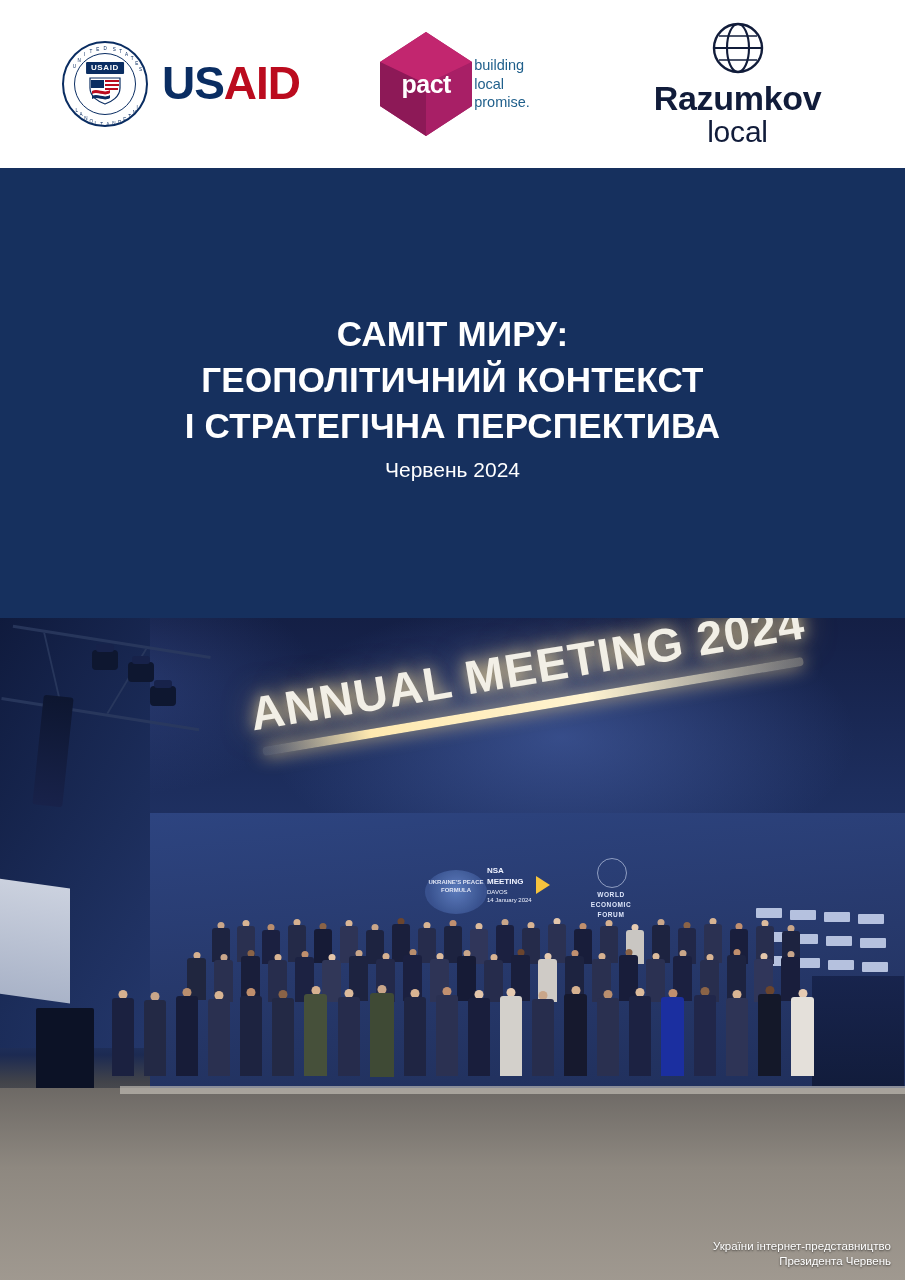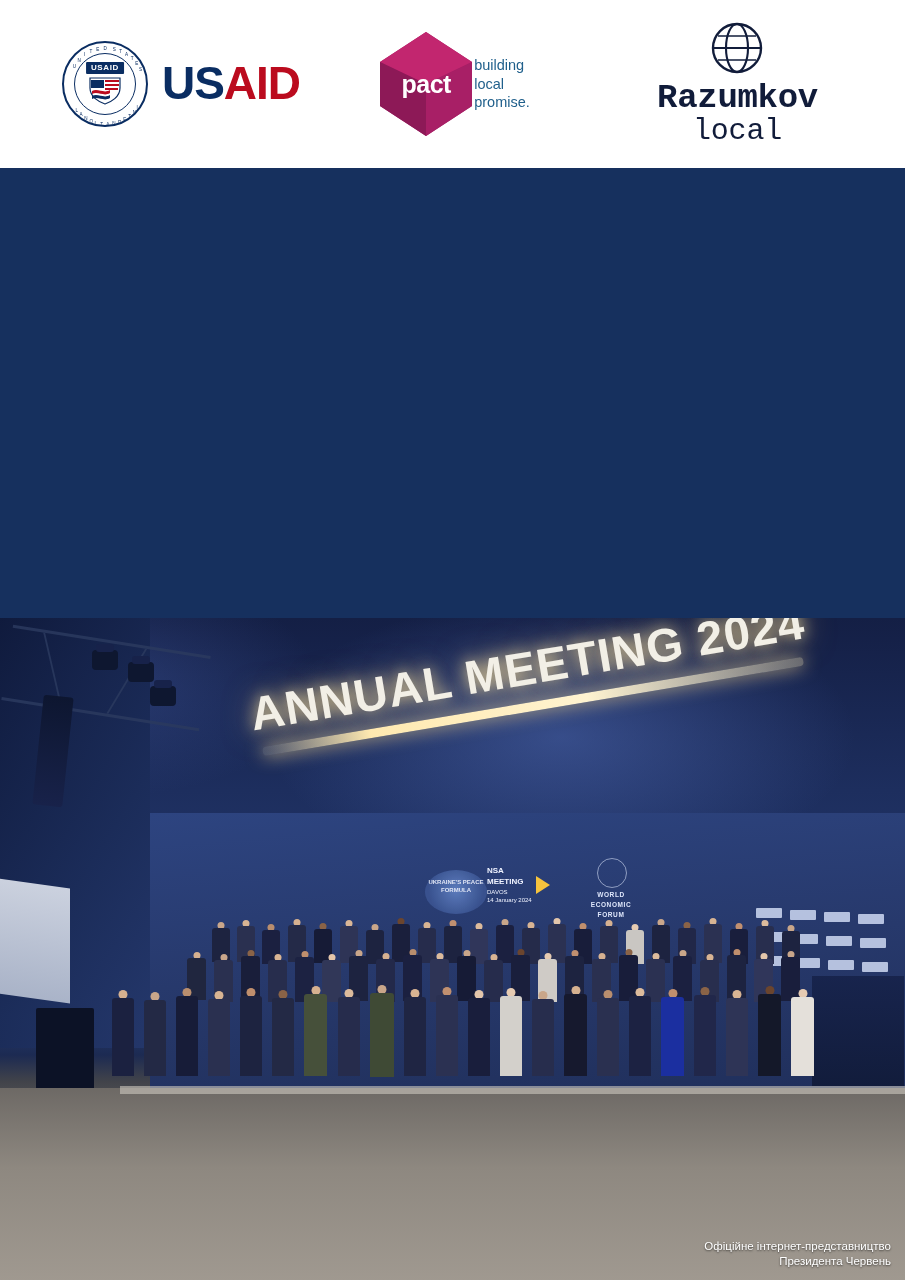--- a/index.html
+++ b/index.html
@@ -29,21 +29,21 @@
     align-items: center;
   }
   .logo-slot {
     display: flex;
     align-items: center;
     justify-content: center;
     height: 100%;
   }
   .slot-usaid { width: 340px; padding-left: 22px; box-sizing: border-box; }
   .slot-pact  { width: 230px; }
-  .slot-razum { width: 335px; font-family: Liberation Mono, monospace; }
+  .slot-razum { width: 335px; }
 
   
   .usaid-wrap {
     display: flex;
     align-items: center;
     gap: 14px;
   }
   .usaid-seal {
     position: relative;
     width: 86px;
@@ -527,20 +527,28 @@
           <line x1="3" y1="27" x2="51" y2="27" stroke="#111c3a" stroke-width="2.1"></line>
           <path d="M8 15 H46" stroke="#111c3a" stroke-width="1.7" fill="none"></path>
           <path d="M8 39 H46" stroke="#111c3a" stroke-width="1.7" fill="none"></path>
         </svg>
         <div class="razum-name">Razumkov</div>
         <div class="razum-sub">local</div>
       </div>
     </div>
   </div>
 
+  <div class="title-block">
+    <div class="doc-title">
+      <span class="ln">САМІТ МИРУ:</span>
+      <span class="ln">ГЕОПОЛІТИЧНИЙ КОНТЕКСТ</span>
+      <span class="ln">І СТРАТЕГІЧНА ПЕРСПЕКТИВА</span>
+    </div>
+    <div class="doc-date">Червень 2024</div>
+  </div>
 
   <div class="photo">
     <div class="hall-bg"></div>
     <div class="wall-left"></div>
     <div class="stage-wall"></div>
     <div class="truss"></div>
     <div class="lamp l1"></div>
     <div class="lamp l2"></div>
     <div class="lamp l3"></div>
     <div class="speaker-stack"></div>
@@ -857,18 +865,18 @@
           <div class="head" style="background:#6b452e;width:9px;height:9px"></div>
           <div class="body" style="background:#141829;top:8px"></div>
         </div>
       <div class="person" style="left:699px;top:71px;width:23px;height:87px;">
           <div class="head" style="background:#e6cbb2;width:9px;height:9px"></div>
           <div class="body" style="background:#e4e0da;top:8px"></div>
         </div>
     </div>
 
     <div class="credit">
-      <span class="ln">Офіційне інтернет-представництво</span>
+      <span class="ln">України інтернет-представництво</span>
       <span class="ln">Президента Червень</span>
     </div>
   </div>
 
 </div>
 
 </body></html>

